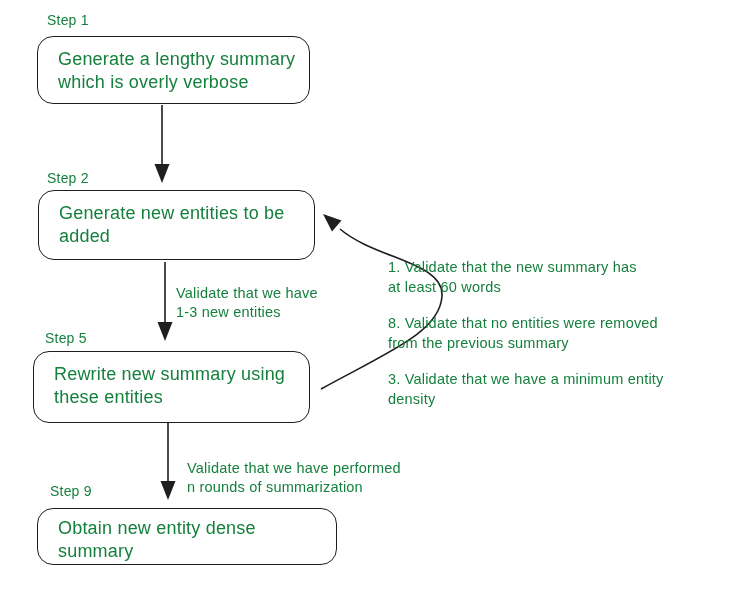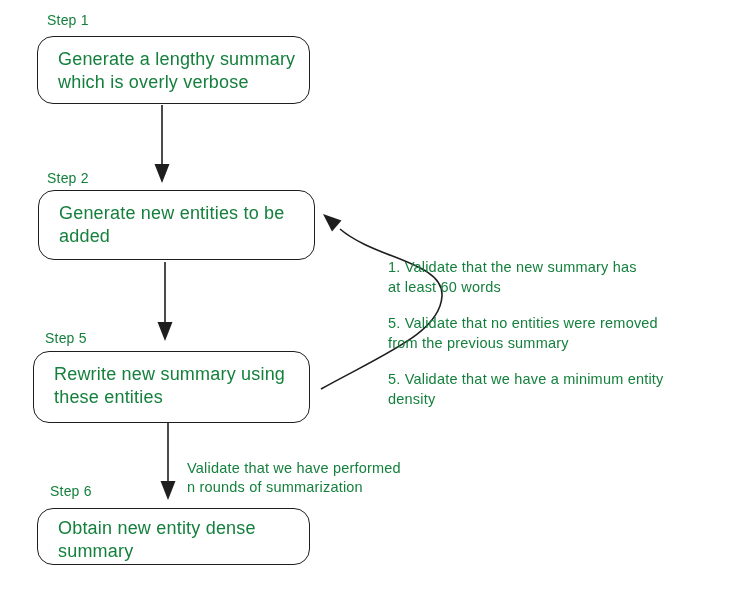--- a/index.html
+++ b/index.html
@@ -102,38 +102,40 @@
     <div class="box-text">Generate a lengthy summary
 which is overly verbose</div>
   </div>
 
   <div class="step-label" style="left:47px; top:170px">Step 2</div>
   <div class="box" style="left:38px; top:190px; width:277px; height:70px">
     <div class="box-text">Generate new entities to be
 added</div>
   </div>
 
+  <div class="edge-label" style="left:176px; top:284px">Validate that we have
+1-3 new entities</div>
 
   <div class="step-label" style="left:45px; top:330px">Step 5</div>
   <div class="box" style="left:33px; top:351px; width:277px; height:72px">
     <div class="box-text">Rewrite new summary using
 these entities</div>
   </div>
 
   <div class="edge-label" style="left:187px; top:459px">Validate that we have performed
 n rounds of summarization</div>
 
-  <div class="step-label" style="left:50px; top:483px">Step 6</div>
-  <div class="box" style="left:37px; top:508px; width:273px; height:57px">
+  <div class="step-label" style="left:50px; top:483px">Step 9</div>
+  <div class="box" style="left:37px; top:508px; width:300px; height:57px">
     <div class="box-text" style="top:8px">Obtain new entity dense
 summary</div>
   </div>
 
   <div class="feedback-list">
     <p class="feedback-item">1. Validate that the new summary has
 at least 60 words</p>
-    <p class="feedback-item">5. Validate that no entities were removed
+    <p class="feedback-item">8. Validate that no entities were removed
 from the previous summary</p>
-    <p class="feedback-item">5. Validate that we have a minimum entity
+    <p class="feedback-item">3. Validate that we have a minimum entity
 density</p>
   </div>
 
 </div>
 
 </body></html>

